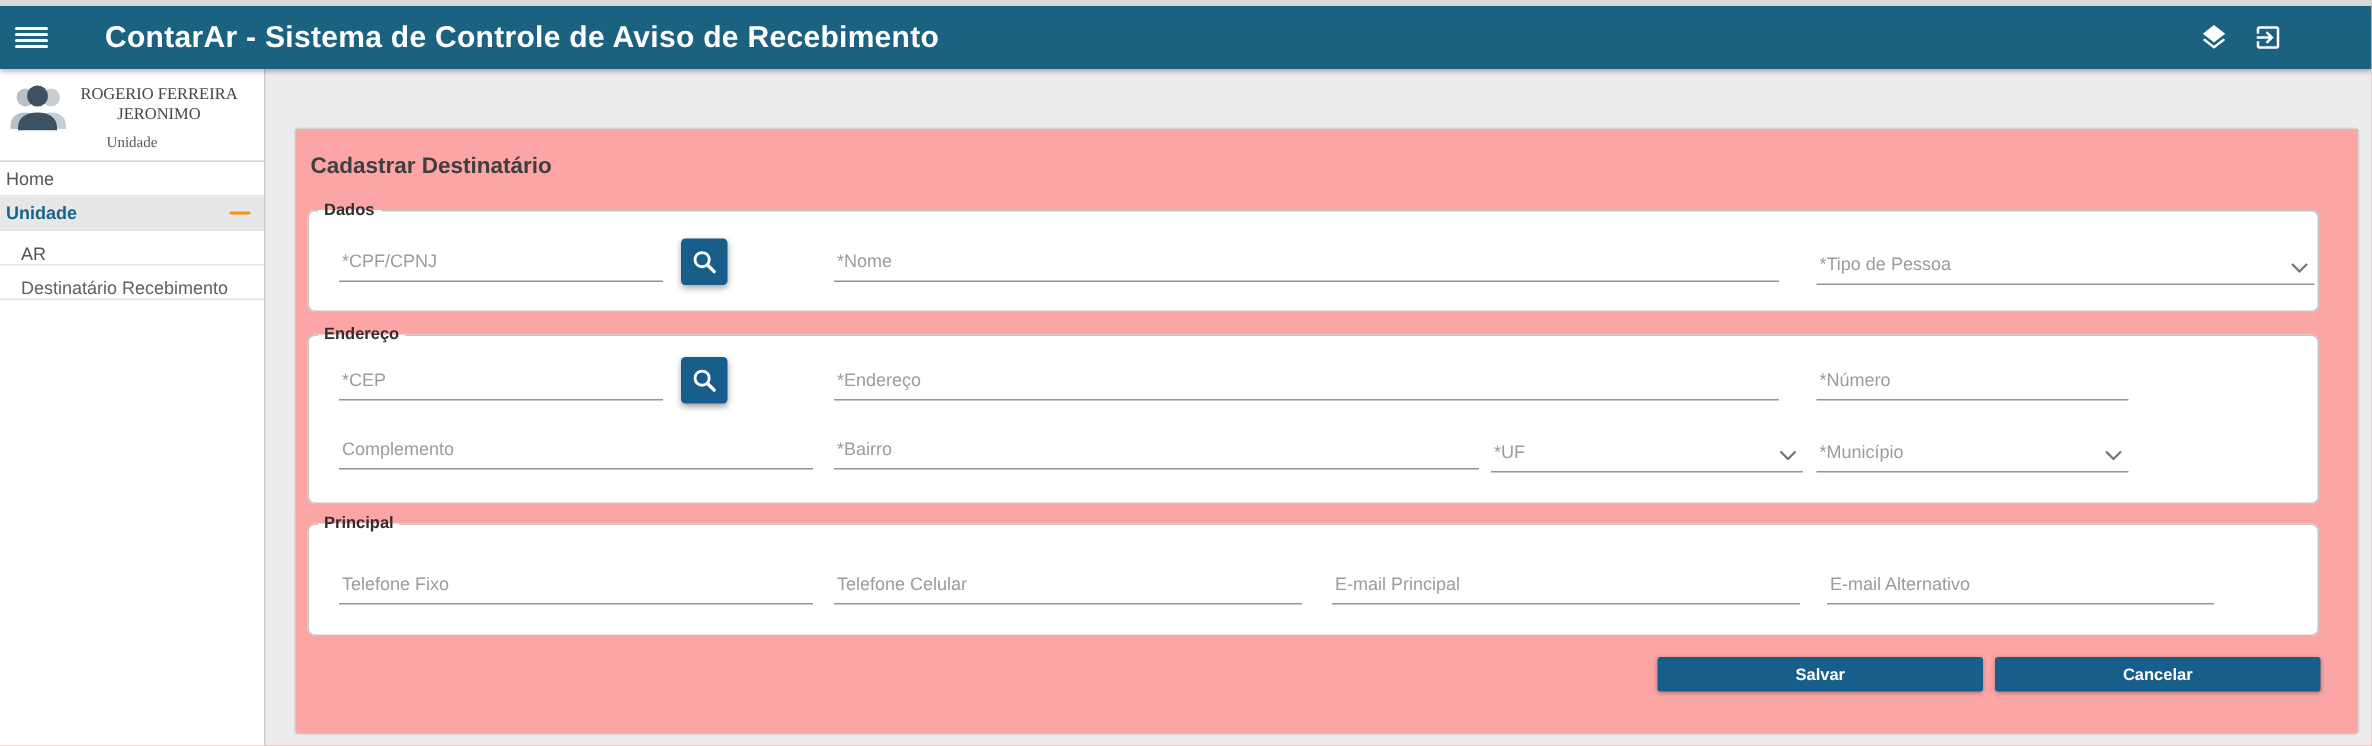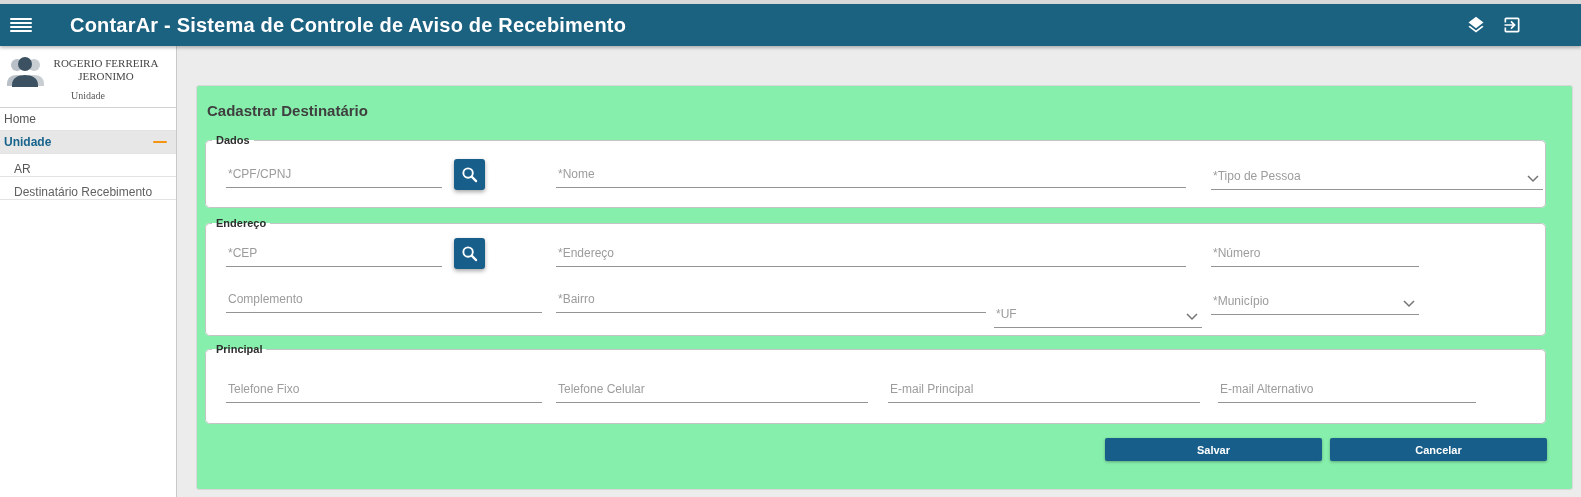--- a/index.html
+++ b/index.html
@@ -43,21 +43,21 @@
     padding-left:4px; cursor:pointer; background:#fff;
   }
   .menu-item.indent { padding-left:14px;align-items:flex-end; }
   .menu-item.active { background:#e7e7e7; color:#19648c; font-weight:bold; }
   .menu-item.sub-strong { color:#616161; font-weight:500; }
   .minus-icon { margin-left:auto; margin-right:9px; width:14px; height:2px; background:#f59312; border-radius:1px; }
 
   
   .card {
     position:absolute; left:196px; top:85px; width:1377px; height:405px;
-    background:#86efac; border:1px solid #d8d8d8; border-radius:3px; z-index:3;
+    background:#fca5a5; border:1px solid #d8d8d8; border-radius:3px; z-index:3;
   }
   .page-title { position:absolute; left:10px; top:16px; font-size:15px; color:#3f3f3f; }
 
   fieldset {
     position:absolute; border:1px solid #c4c4c4; border-radius:5px; background:#fff;
   }
   legend { font-size:11px; font-weight:bold; color:#2f2f2f; margin-left:6px; padding:0 4px; }
   .fs-dados    { left:8px; top:48px;  width:1341px; height:74px; }
   .fs-endereco { left:8px; top:131px; width:1341px; height:119px; }
   .fs-contatos { left:8px; top:257px; width:1341px; height:81px; }
@@ -198,21 +198,21 @@
     </div>
     <div class="tf" style="left:1005px; top:14px; width:208px;">
       <input type="text" placeholder="*Número" style="">
     </div>
     <div class="tf" style="left:20px; top:60px; width:316px;">
       <input type="text" placeholder="Complemento" style="">
     </div>
     <div class="tf" style="left:350px; top:60px; width:430px;">
       <input type="text" placeholder="*Bairro" style="">
     </div>
-    <div class="sel" style="left:788px; top:62px; width:208px;margin-top:13px;">
+    <div class="sel" style="left:788px; top:62px; width:208px;">
       <span>*UF</span>
       <svg class="chev" width="12" height="8" viewBox="0 0 12 8">
         <path d="M1 1 L6 6 L11 1" stroke="#757575" stroke-width="1.5" fill="none"></path>
       </svg>
     </div>
     <div class="sel" style="left:1005px; top:62px; width:208px;">
       <span>*Município</span>
       <svg class="chev" width="12" height="8" viewBox="0 0 12 8">
         <path d="M1 1 L6 6 L11 1" stroke="#757575" stroke-width="1.5" fill="none"></path>
       </svg>

